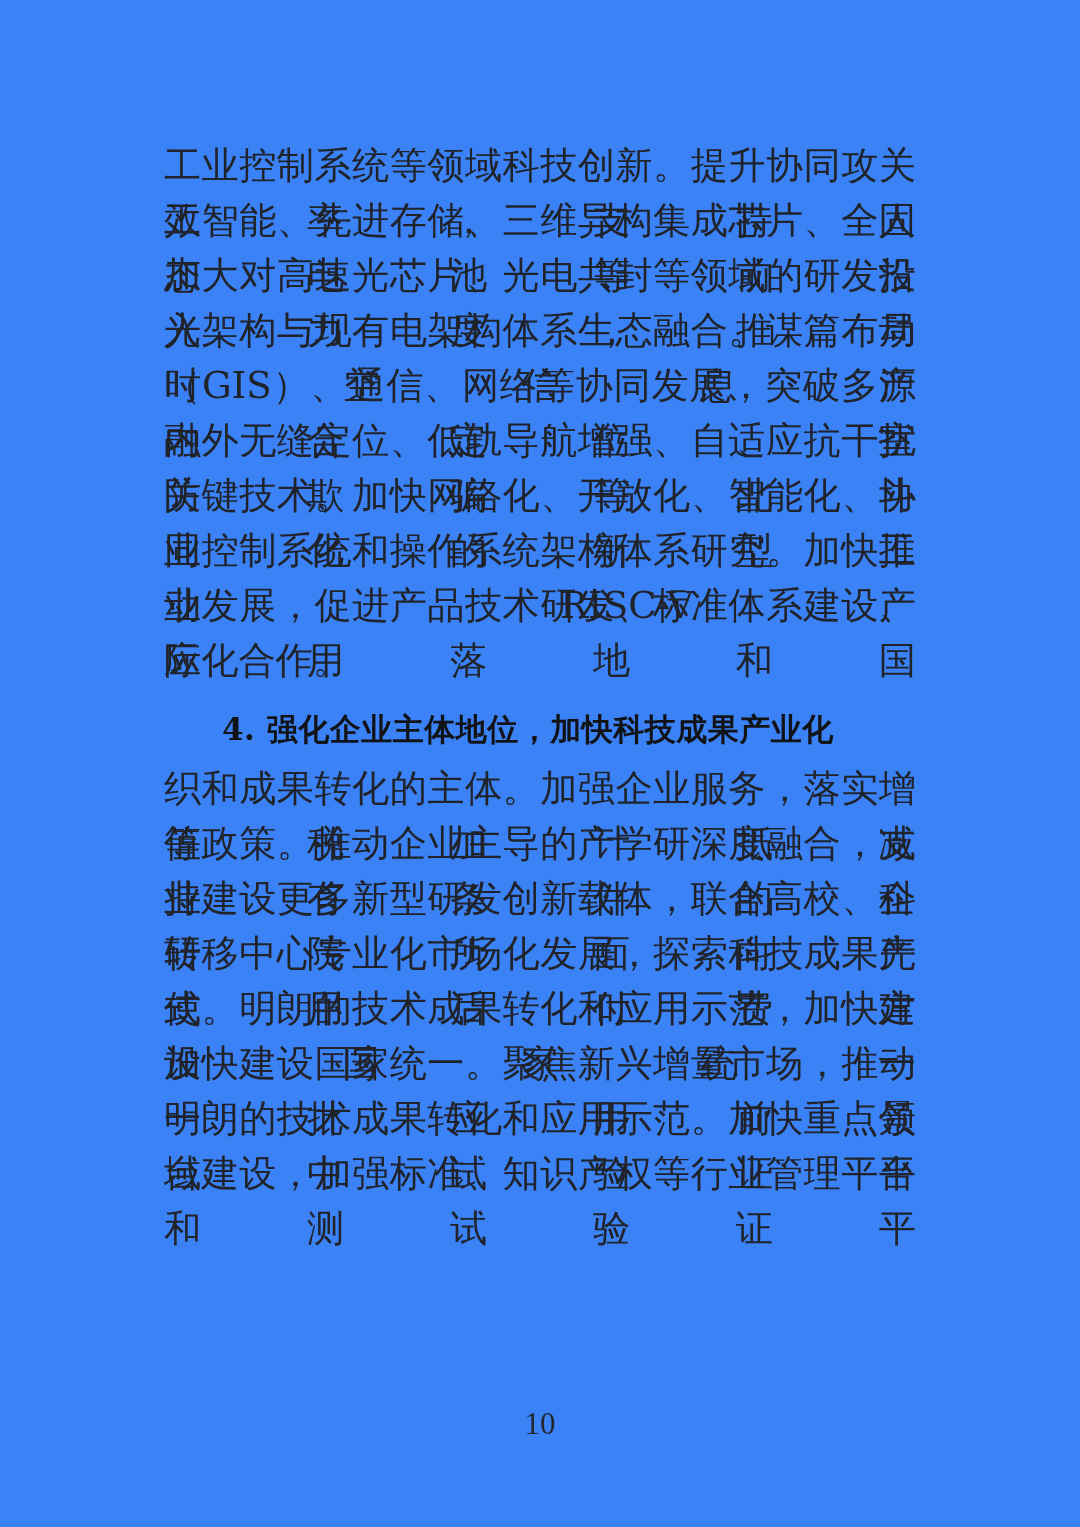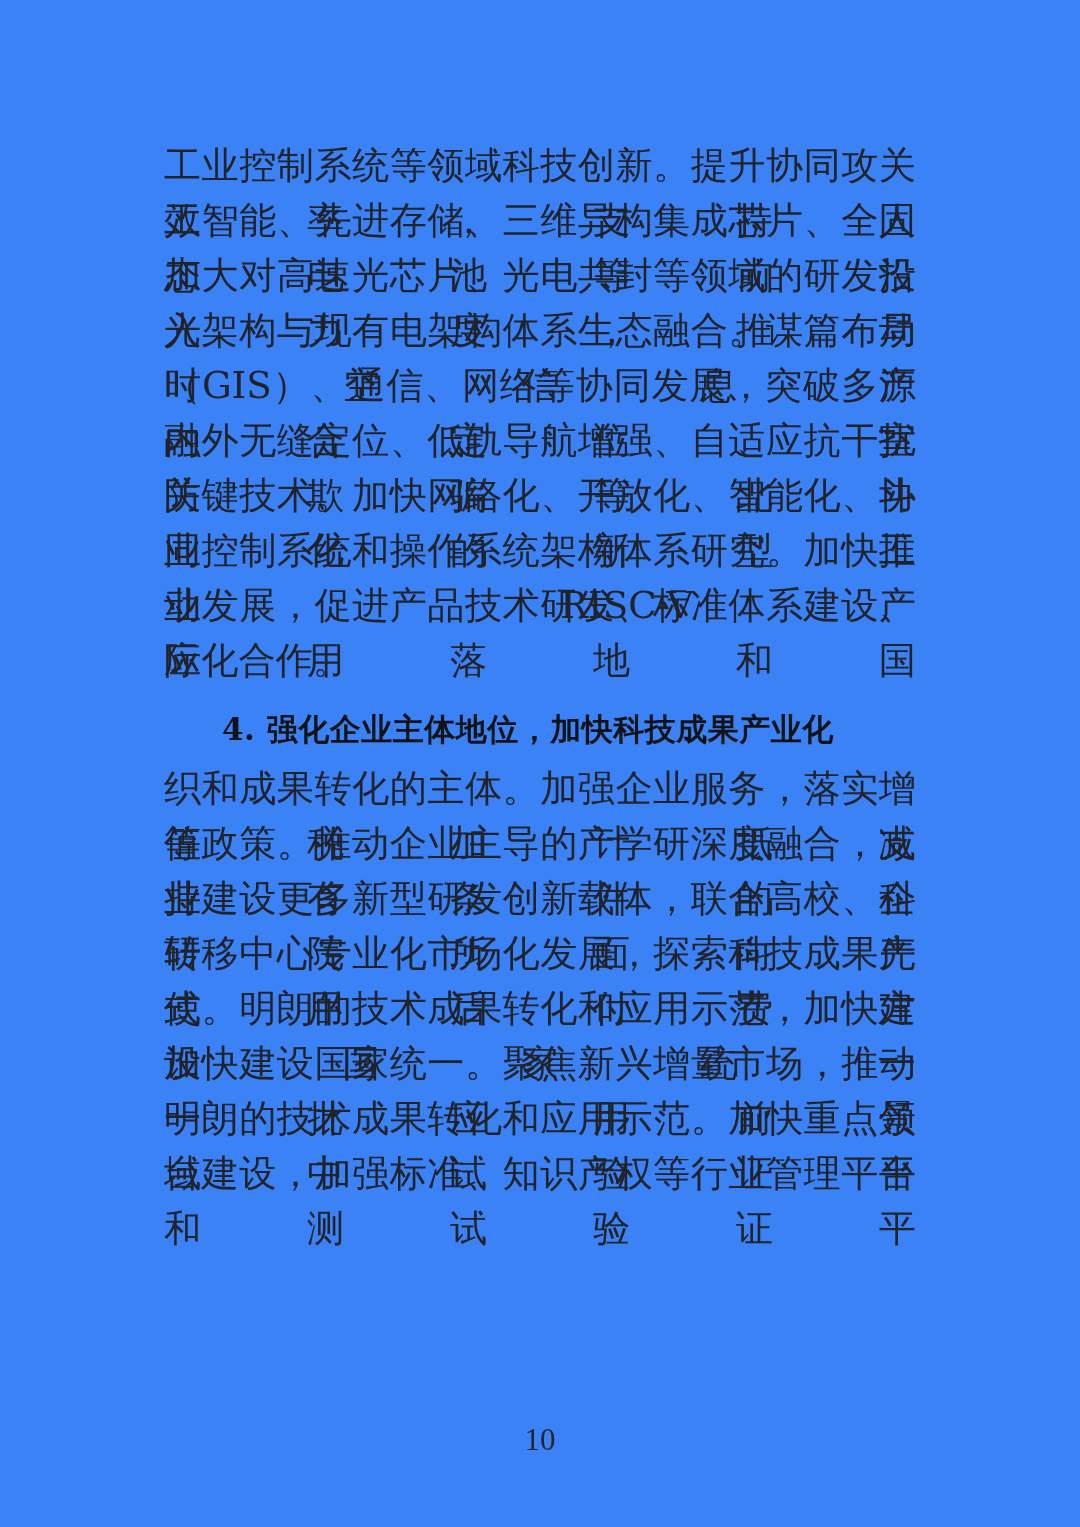--- a/index.html
+++ b/index.html
@@ -65,21 +65,20 @@
   .pagenum {
     position: absolute;
     left: 0;
     right: 0;
     top: 1404px;
     text-align: center;
     font-family: "Liberation Serif", "DejaVu Serif", serif;
     font-size: 31px;
     line-height: 40px;
     color: #23262c;
-    margin-top: 16px;
   }
   .spacer-sm { display:block; height: 6px; }
 </style>
 </head>
 <body>
 
 <div class="page">
 
   <div class="content">
 

